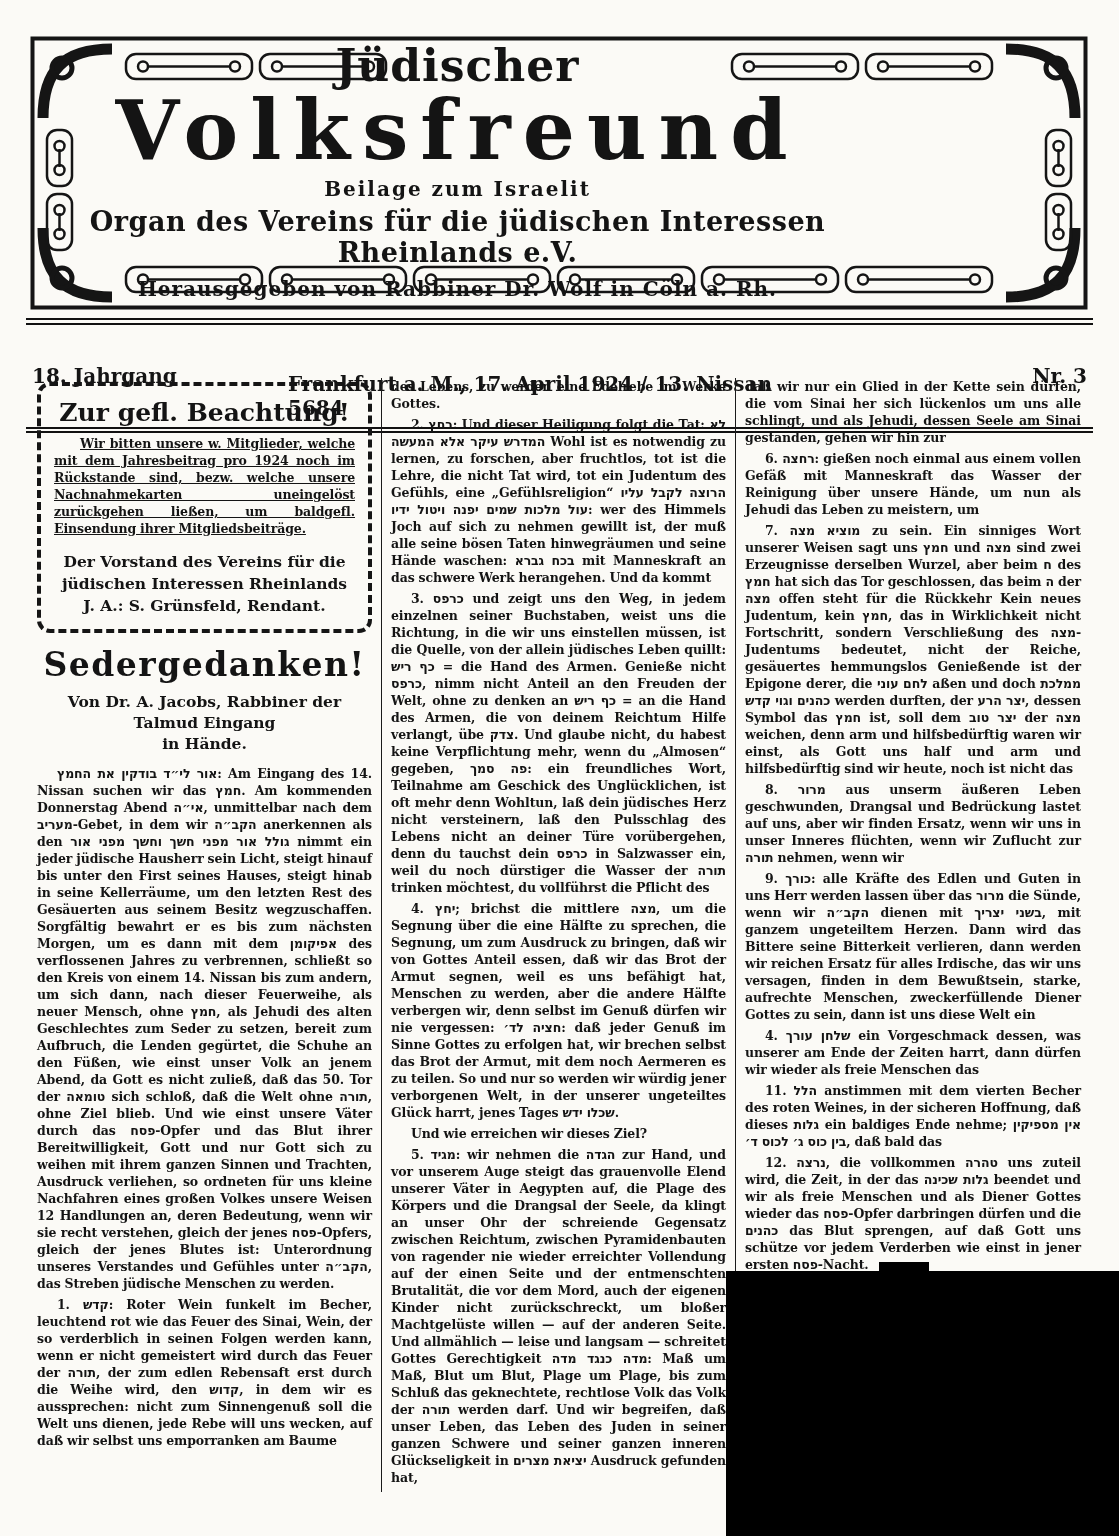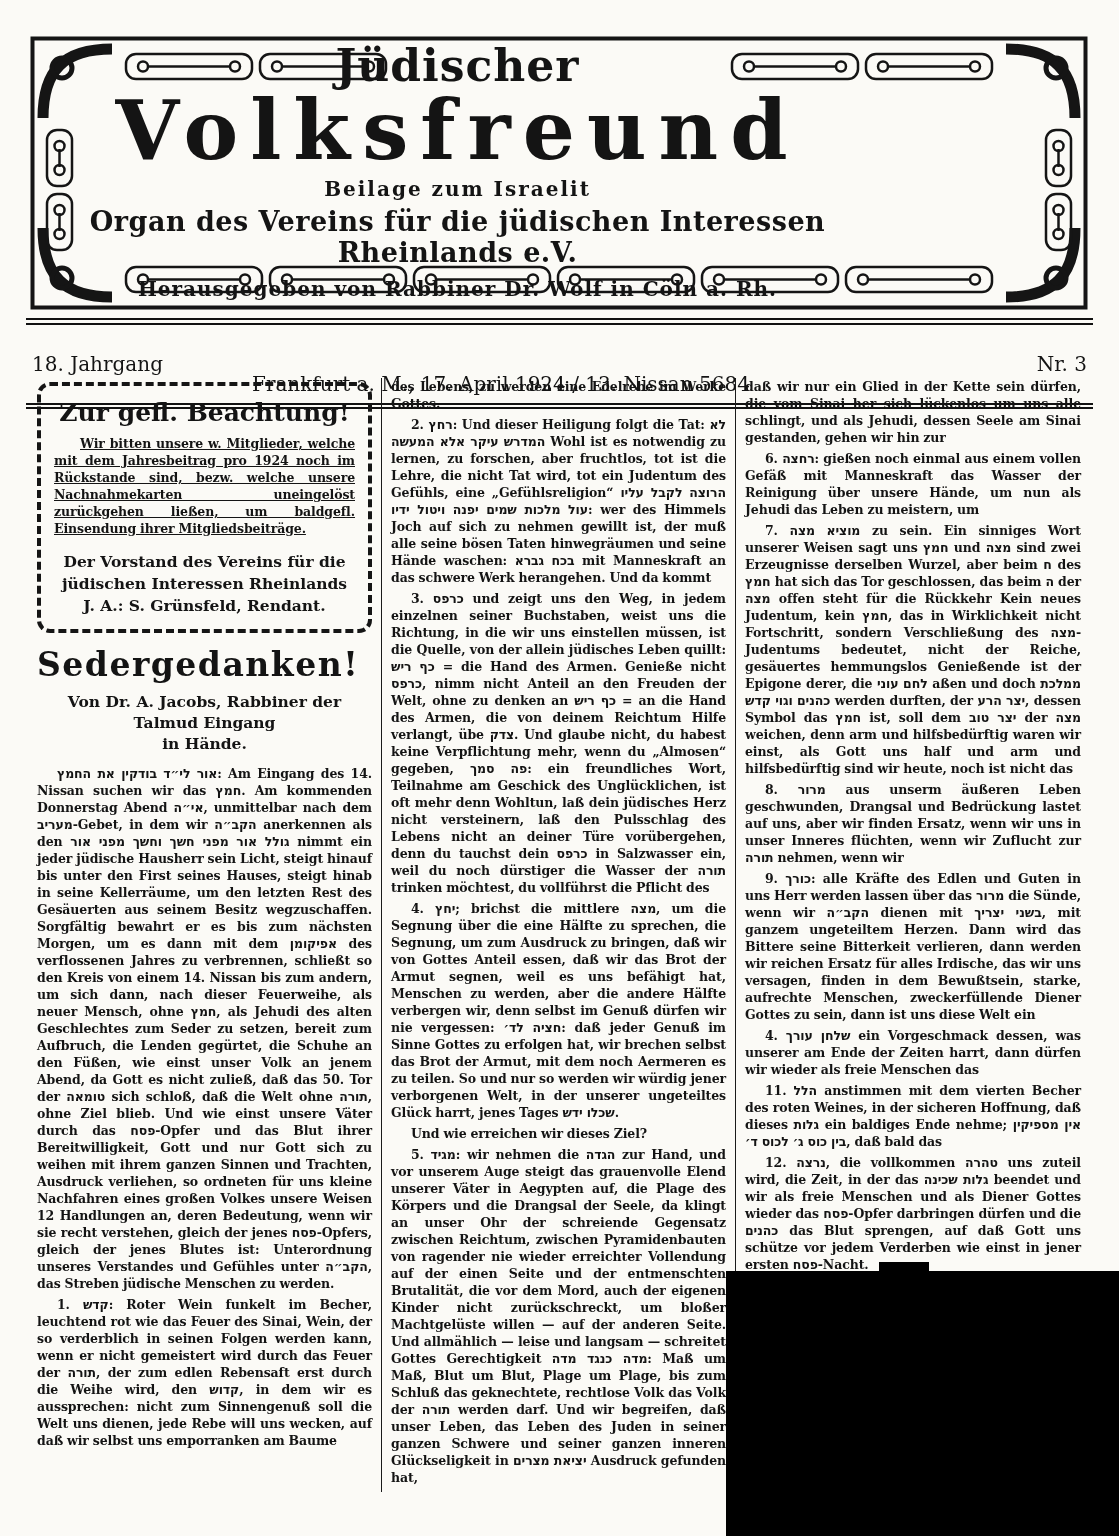--- a/index.html
+++ b/index.html
@@ -20,21 +20,21 @@
   .kicker{margin-top:8px;font-size:44px;line-height:1;font-weight:bold;letter-spacing:1px;}
   .mtitle{margin-top:2px;font-size:82px;line-height:.98;font-weight:bold;letter-spacing:12px;}
   .beilage{margin-top:7px;font-size:20px;font-weight:bold;letter-spacing:2px;}
   .organ{margin-top:5px;font-size:27px;font-weight:bold;letter-spacing:.5px;}
   .publisher{margin-top:9px;font-size:20px;font-weight:bold;letter-spacing:1px;}
   
   .dateline{
     position:absolute;left:26px;right:26px;top:318px;
     border-top:7px double #111;border-bottom:6px double #111;
     display:flex;align-items:center;
-    padding:7px 6px;font-size:20px;font-weight:normal;
+    padding:7px 6px;font-size:20px;font-weight:bold;gap:36px;
   }
   .dl-left{width:220px;text-align:left;}
   .dl-center{flex:1;text-align:left;margin-top:40px;}
   .dl-right{width:220px;text-align:right;}
   
   .columns{
     position:absolute;left:28px;top:378px;width:1062px;height:1114px;
     display:flex;
   }
   .col{width:354px;box-sizing:border-box;padding:0 9px;overflow:hidden;}
@@ -50,21 +50,21 @@
     padding:10px 13px 12px;margin:4px 0 12px;
   }
   .notice-title{text-align:center;font-size:25px;font-weight:bold;margin:2px 0 8px;}
   .notice-body{
     font-size:15px;line-height:23px;font-weight:bold;text-align:justify;
     text-indent:26px;margin:0;text-decoration:underline;
   }
   .notice-sig{margin-top:14px;text-align:center;font-size:15.5px;font-weight:bold;line-height:22px;}
   
   .art-title{
-    margin:8px 0 7px;text-align:left;
+    margin:8px 0 7px;text-align:center;
     font-size:33px;font-weight:bold;letter-spacing:1.5px;
   }
   .byline{text-align:center;font-size:15.5px;font-weight:bold;line-height:21px;margin-bottom:11px;}
   
   .redaction{position:absolute;left:726px;top:1271px;width:393px;height:265px;background:#000;z-index:5;}
   .redaction-tab{position:absolute;left:879px;top:1262px;width:50px;height:12px;background:#000;z-index:5;}
 </style>
 </head>
 <body>
 

